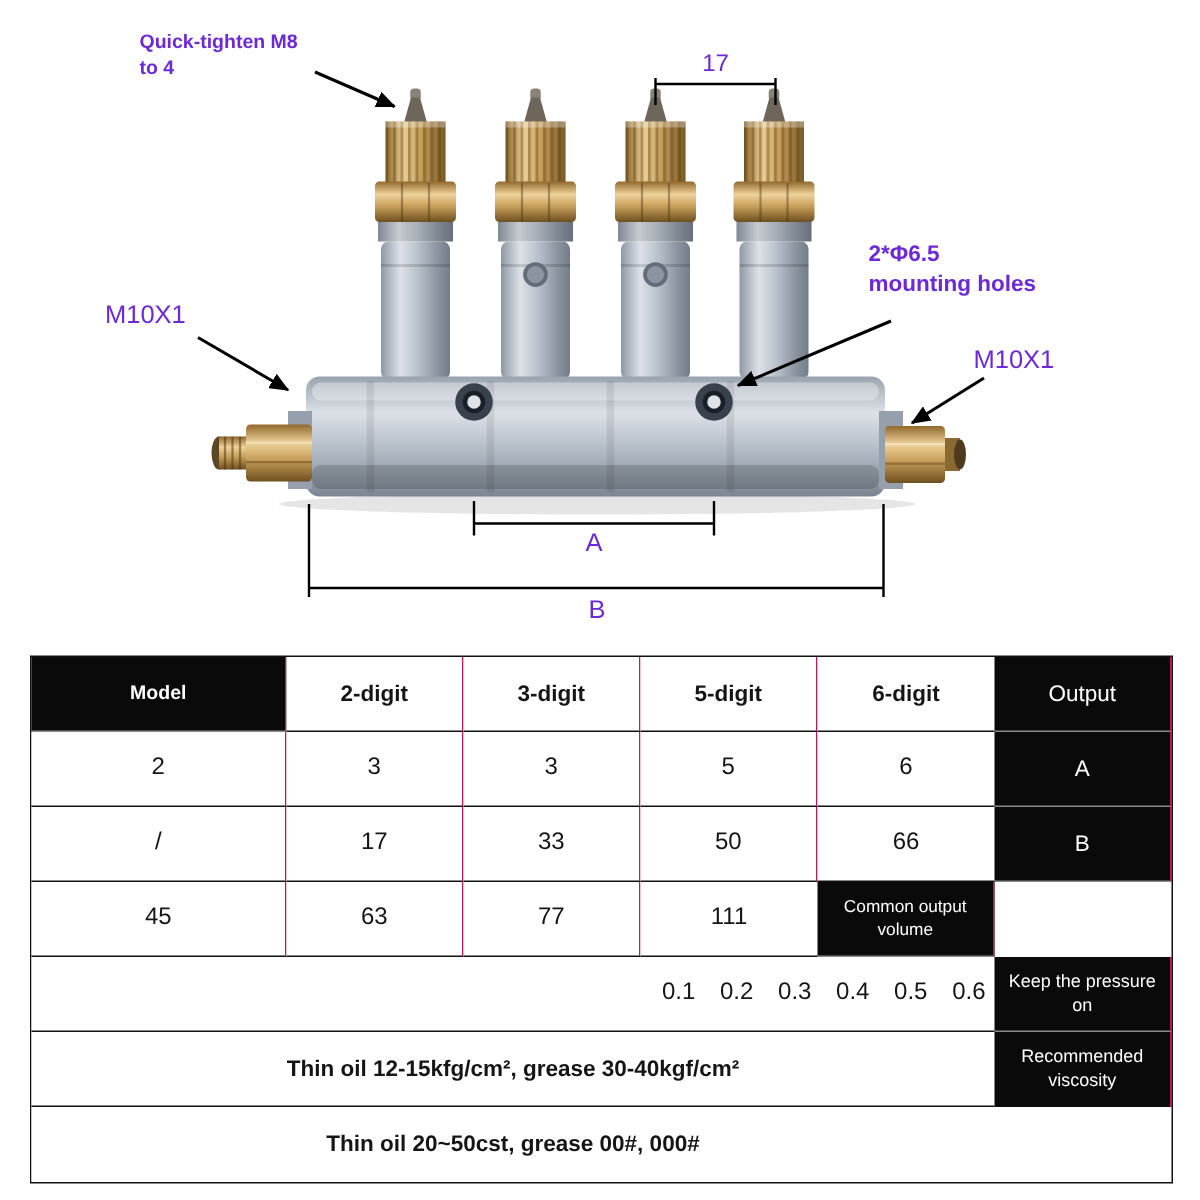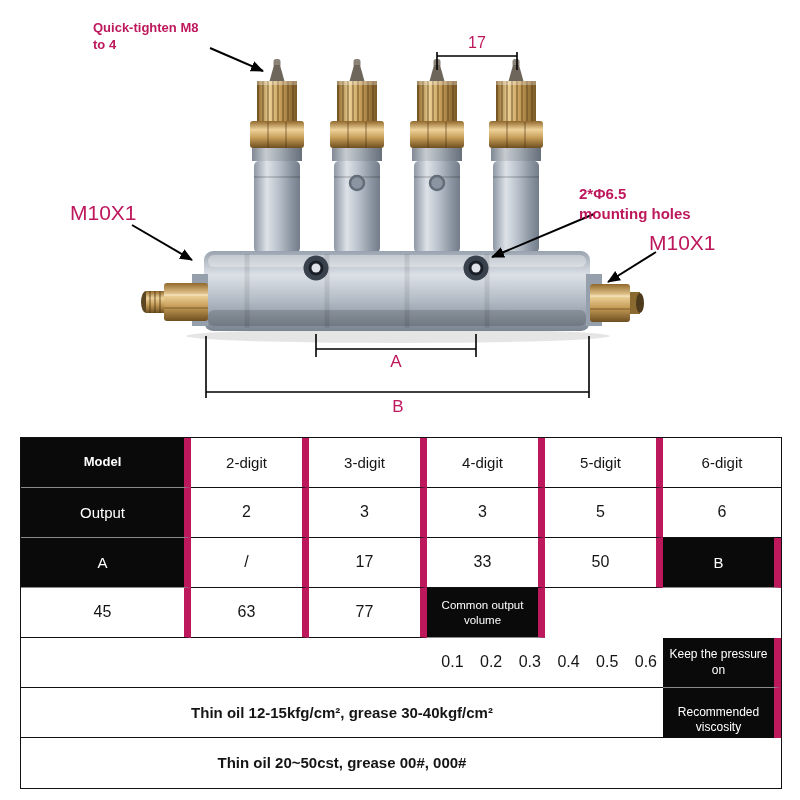--- a/index.html
+++ b/index.html
@@ -2,50 +2,50 @@
 <html><head>
 <meta charset="utf-8">
 <style>
   html, body { margin: 0; padding: 0; background: #fff; }
   body { width: 800px; height: 800px; font-family: "Liberation Sans", sans-serif; color: #000; }
   .stage { position: relative; width: 800px; height: 800px; overflow: hidden; background: #fff; }
 
   
   .photo { position: absolute; left: 0; top: 0; width: 800px; height: 432px; }
   .photo svg { display: block; }
-  .ann { position: absolute; color: #be185d; }
+  .ann { position: absolute; color: #6d28d9; }
   .pre { white-space: pre-line; }
   .ann-bold { font-size: 13px; font-weight: bold; line-height: 1.3; }
-  .ann-plain { font-size: 21px; line-height: 1.2; }
+  .ann-plain { font-size: 17px; line-height: 1.2; }
   .dim-label { font-size: 17px; text-align: center; }
 
   
   .spec-table {
     position: absolute; left: 20px; top: 437px; width: 760px;
     display: grid; grid-template-columns: 170px repeat(5, 1fr);
     grid-auto-rows: 50px; border: 1px solid #111; background: #fff;
   }
   .cell {
     display: flex; align-items: center; justify-content: center;
     text-align: center; padding: 2px 6px; line-height: 1.3;
-    border-right: 7px solid #be185d; border-bottom: 1px solid #111;
+    border-right: 1px solid #be185d; border-bottom: 1px solid #111;
     background: #fff; color: #151515;
   }
   .cell.lc { border-right: none; }
   .cell.lr { border-bottom: none; }
   .cell.dark { background: #0a0a0a; color: #fff; border-bottom-color: #8a8a8a; }
   .cell.dark.lr { border-bottom: none; }
   .span5 { grid-column: span 5; }
 
   .f-model { font-size: 13px; font-weight: bold; }
   .f-output { font-size: 15px; font-weight: normal; }
   .f-ab { font-size: 15px; }
   .f-small { font-size: 11.5px; font-weight: normal; }
   .narrow span { display: inline-block; max-width: 118px; }
-  .head { font-size: 15px; font-weight: normal; }
+  .head { font-size: 15px; font-weight: bold; }
   .num { font-size: 16px; }
   .vol { font-size: 16px; word-spacing: 12px; justify-content: flex-end; }
   .bold-val { font-size: 15px; font-weight: bold; }
 </style>
 </head>
 <body>
 
 <div class="stage">
 
   <div class="photo">
@@ -161,42 +161,39 @@
         <path d="M132,225 L192,260" marker-end="url(#ah)"></path>
         <path d="M594,214 L492,257" marker-end="url(#ah)"></path>
         <path d="M656,252 L608,282" marker-end="url(#ah)"></path>
       </g>
     </svg>
 
     <div class="ann ann-bold pre" style="left:93px; top:20px;">Quick-tighten M8
 to 4</div>
     <div class="ann dim-label" style="left:457px; top:34px; width:40px; font-size:16px;">17</div>
     <div class="ann ann-plain" style="left:70px; top:200px;">M10X1</div>
-    <div class="ann ann-bold pre" style="left:579px; top:184px; font-size:15px;">2*Φ6.5
+    <div class="ann ann-bold pre" style="left:579px; top:160px; font-size:15px;">2*Φ6.5
 mounting holes</div>
     <div class="ann ann-plain" style="left:649px; top:230px;">M10X1</div>
     <div class="ann dim-label" style="left:381px; top:352px; width:30px;">A</div>
     <div class="ann dim-label" style="left:383px; top:397px; width:30px;">B</div>
   </div>
 
   <div class="spec-table">
 
     <div class="cell dark f-model">
         <span>Model</span>
       </div>
     <div class="cell head">
         <span>2-digit</span>
       </div>
     <div class="cell head">
         <span>3-digit</span>
       </div>
     <div class="cell head">
-        <span>4-digit</span>
-      </div>
-    <div class="cell head">
         <span>5-digit</span>
       </div>
     <div class="cell head lc">
         <span>6-digit</span>
       </div>
 
     <div class="cell dark f-output">
         <span>Output</span>
       </div>
     <div class="cell num">
@@ -223,49 +220,55 @@
       </div>
     <div class="cell num">
         <span>17</span>
       </div>
     <div class="cell num">
         <span>33</span>
       </div>
     <div class="cell num">
         <span>50</span>
       </div>
+    <div class="cell num lc">
+        <span>66</span>
+      </div>
 
     <div class="cell dark f-ab">
         <span>B</span>
       </div>
     <div class="cell num">
         <span>45</span>
       </div>
     <div class="cell num">
         <span>63</span>
       </div>
     <div class="cell num">
         <span>77</span>
       </div>
+    <div class="cell num lc">
+        <span>111</span>
+      </div>
 
     <div class="cell dark f-small">
         <span>Common output volume</span>
       </div>
     <div class="cell vol span5 lc">
         <span>0.1 0.2 0.3 0.4 0.5 0.6</span>
       </div>
 
     <div class="cell dark f-small" style="font-size:12px;">
         <span>Keep the pressure on</span>
       </div>
     <div class="cell bold-val span5 lc">
         <span>Thin oil 12-15kfg/cm², grease 30-40kgf/cm²</span>
       </div>
 
-    <div class="cell dark f-small narrow lr" style="font-size:12px;align-items:flex-end;">
+    <div class="cell dark f-small narrow lr" style="font-size:12px;">
         <span>Recommended viscosity</span>
       </div>
     <div class="cell bold-val span5 lc lr">
         <span>Thin oil 20~50cst, grease 00#, 000#</span>
       </div>
 
   </div>
 </div>
 
 </body></html>

